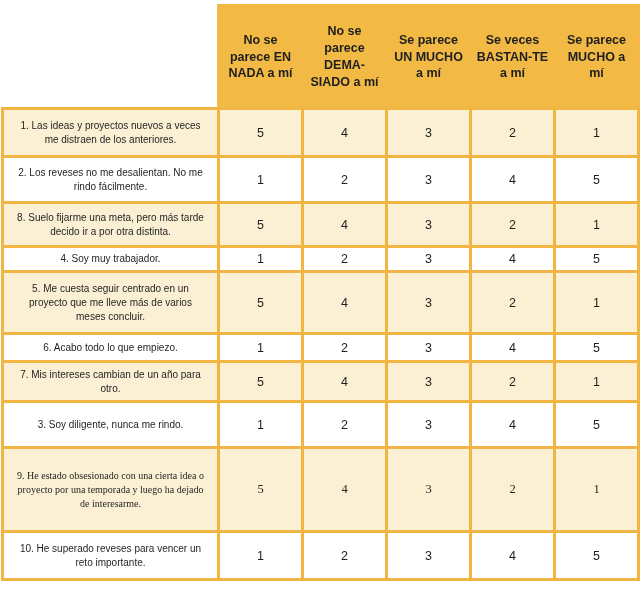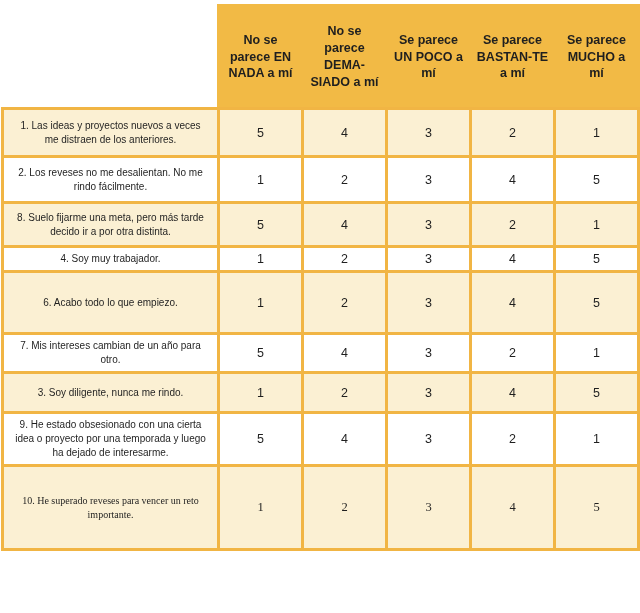--- a/index.html
+++ b/index.html
@@ -86,22 +86,22 @@
         <col class="val-col">
         <col class="val-col">
         <col class="val-col">
         <col class="val-col">
     </colgroup>
     <thead>
       <tr>
         <td class="corner"></td>
         <th>No se parece EN NADA a mí</th>
         <th>No se parece DEMA-SIADO a mí</th>
-        <th>Se parece UN POCO a mí</th>
-        <th>Se parece BASTAN-TE a mí</th>
+        <th>Se parece UN MUCHO a mí</th>
+        <th>Se veces BASTAN-TE a mí</th>
         <th>Se parece MUCHO a mí</th>
       </tr>
     </thead>
     <tbody>
       <tr>
         <td class="stmt">1. Las ideas y proyectos nuevos a veces me distraen de los anteriores.</td>
         <td class="val">5</td>
         <td class="val">4</td>
         <td class="val">3</td>
         <td class="val">2</td>
@@ -123,20 +123,28 @@
         <td class="val">2</td>
         <td class="val">1</td>
       </tr>
       <tr>
         <td class="stmt">4. Soy muy trabajador.</td>
         <td class="val">1</td>
         <td class="val">2</td>
         <td class="val">3</td>
         <td class="val">4</td>
         <td class="val">5</td>
+      </tr>
+      <tr>
+        <td class="stmt">5. Me cuesta seguir centrado en un proyecto que me lleve más de varios meses concluir.</td>
+        <td class="val">5</td>
+        <td class="val">4</td>
+        <td class="val">3</td>
+        <td class="val">2</td>
+        <td class="val">1</td>
       </tr>
       <tr>
         <td class="stmt">6. Acabo todo lo que empiezo.</td>
         <td class="val">1</td>
         <td class="val">2</td>
         <td class="val">3</td>
         <td class="val">4</td>
         <td class="val">5</td>
       </tr>
       <tr>

